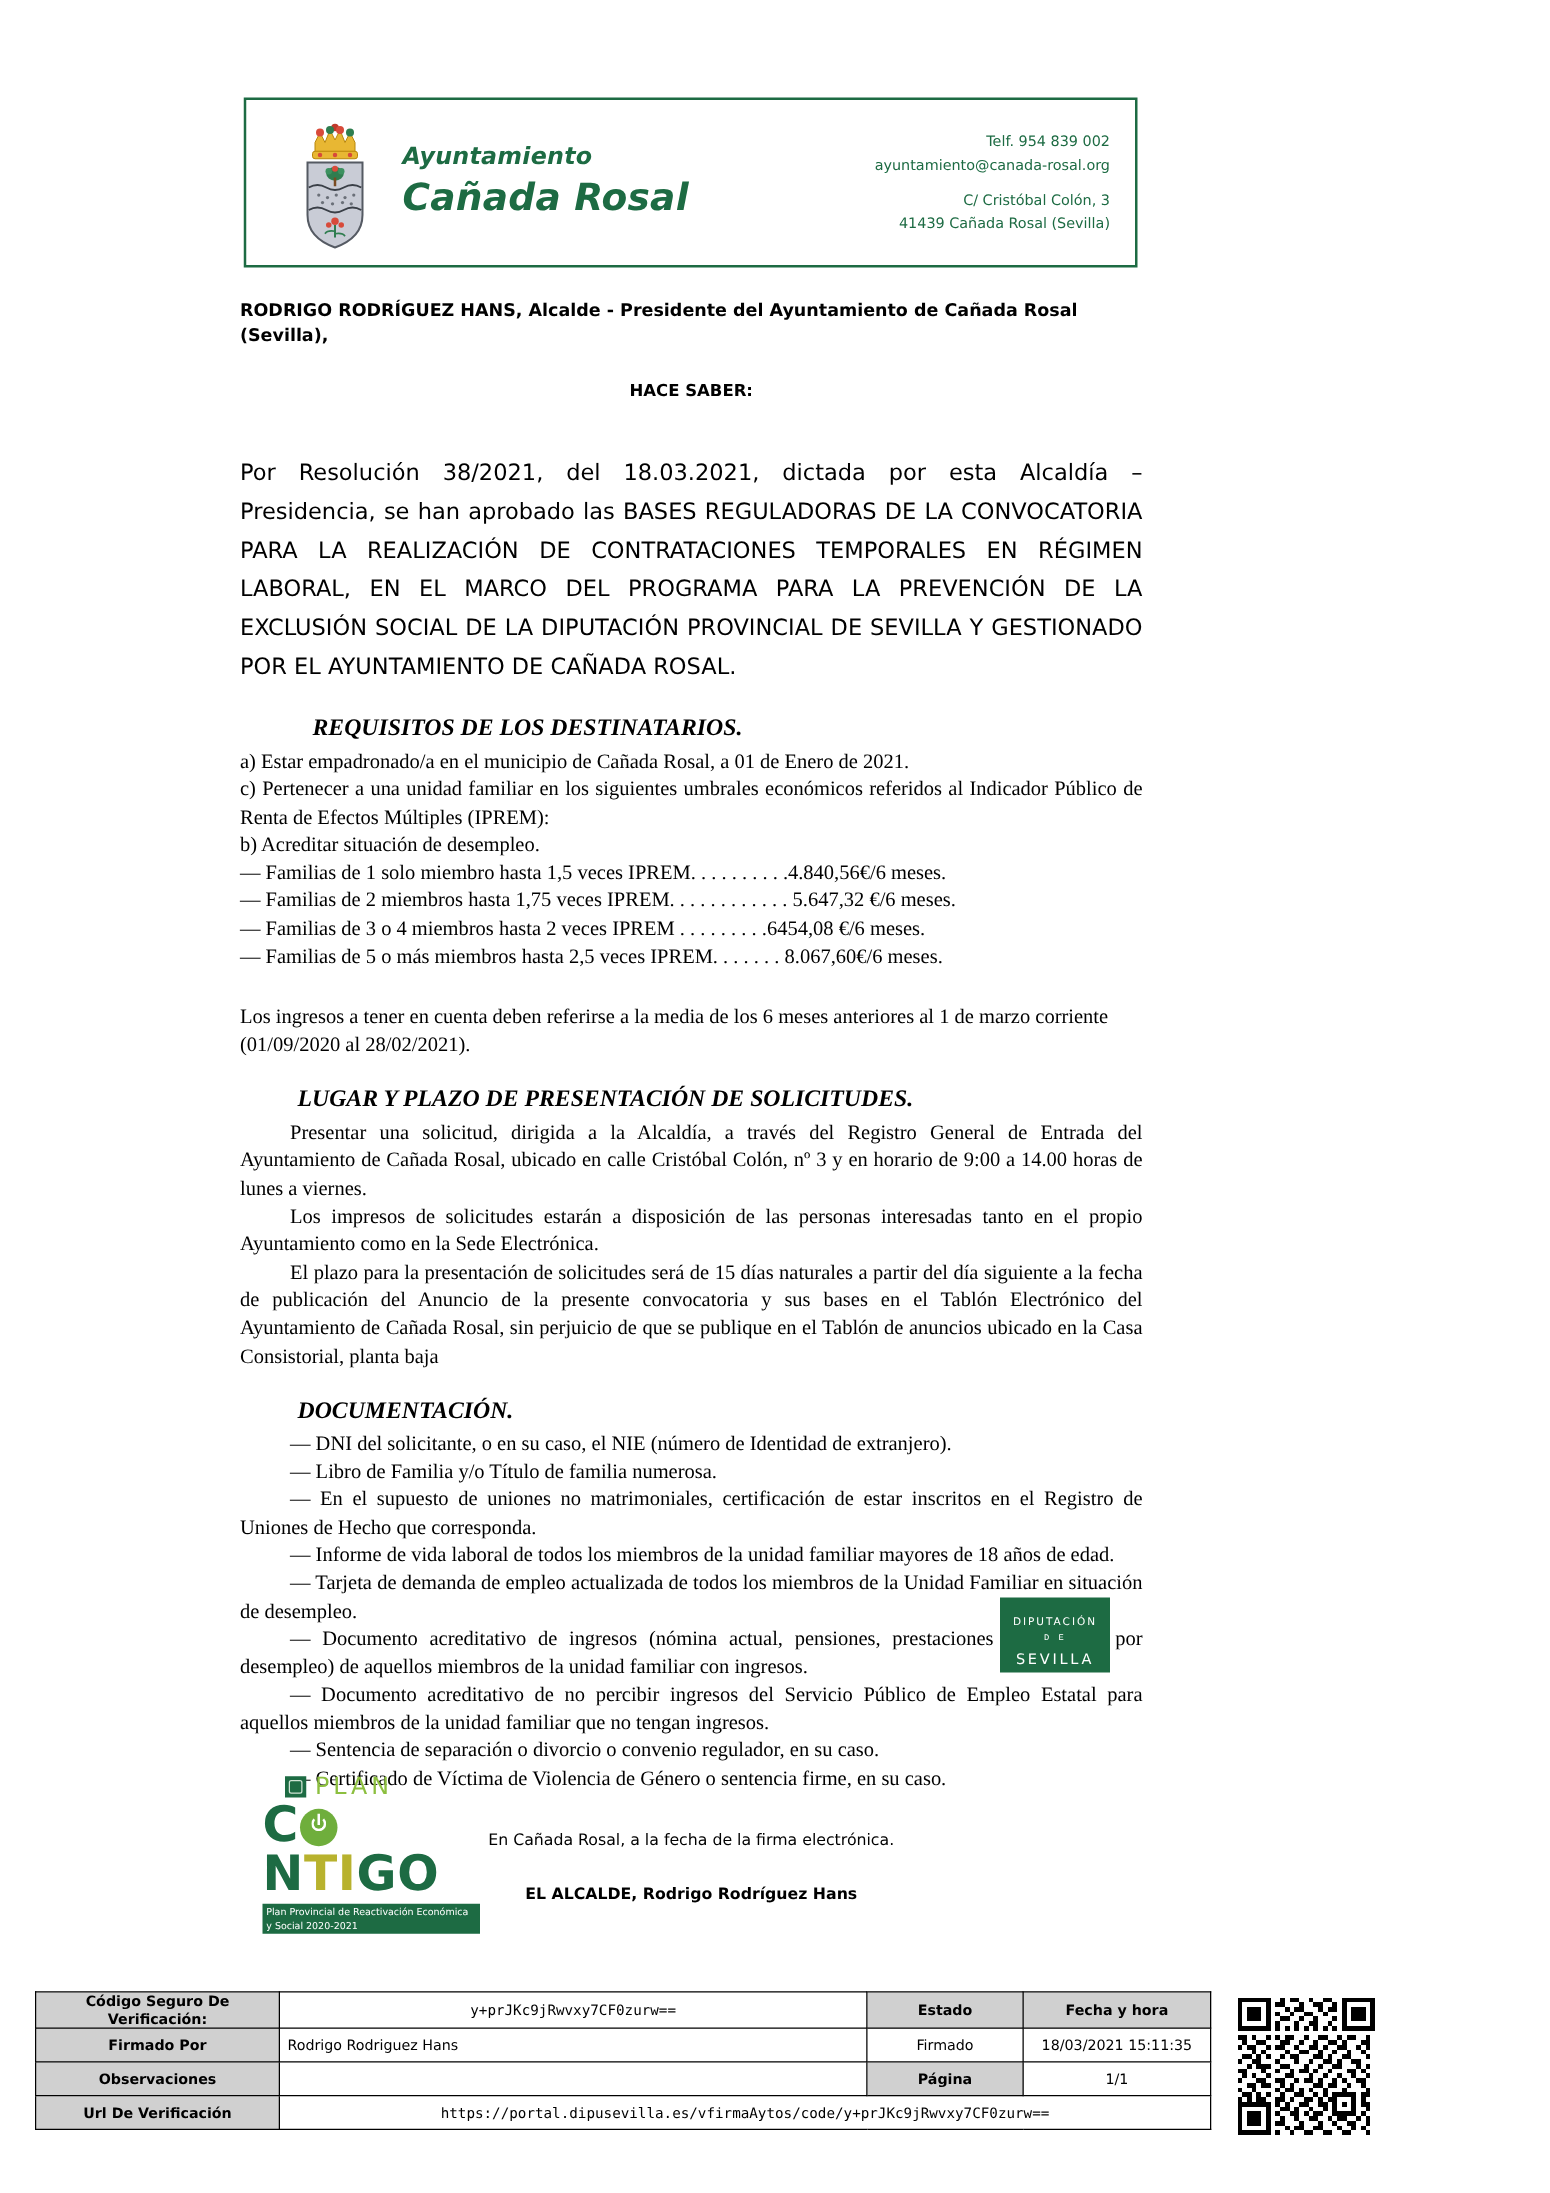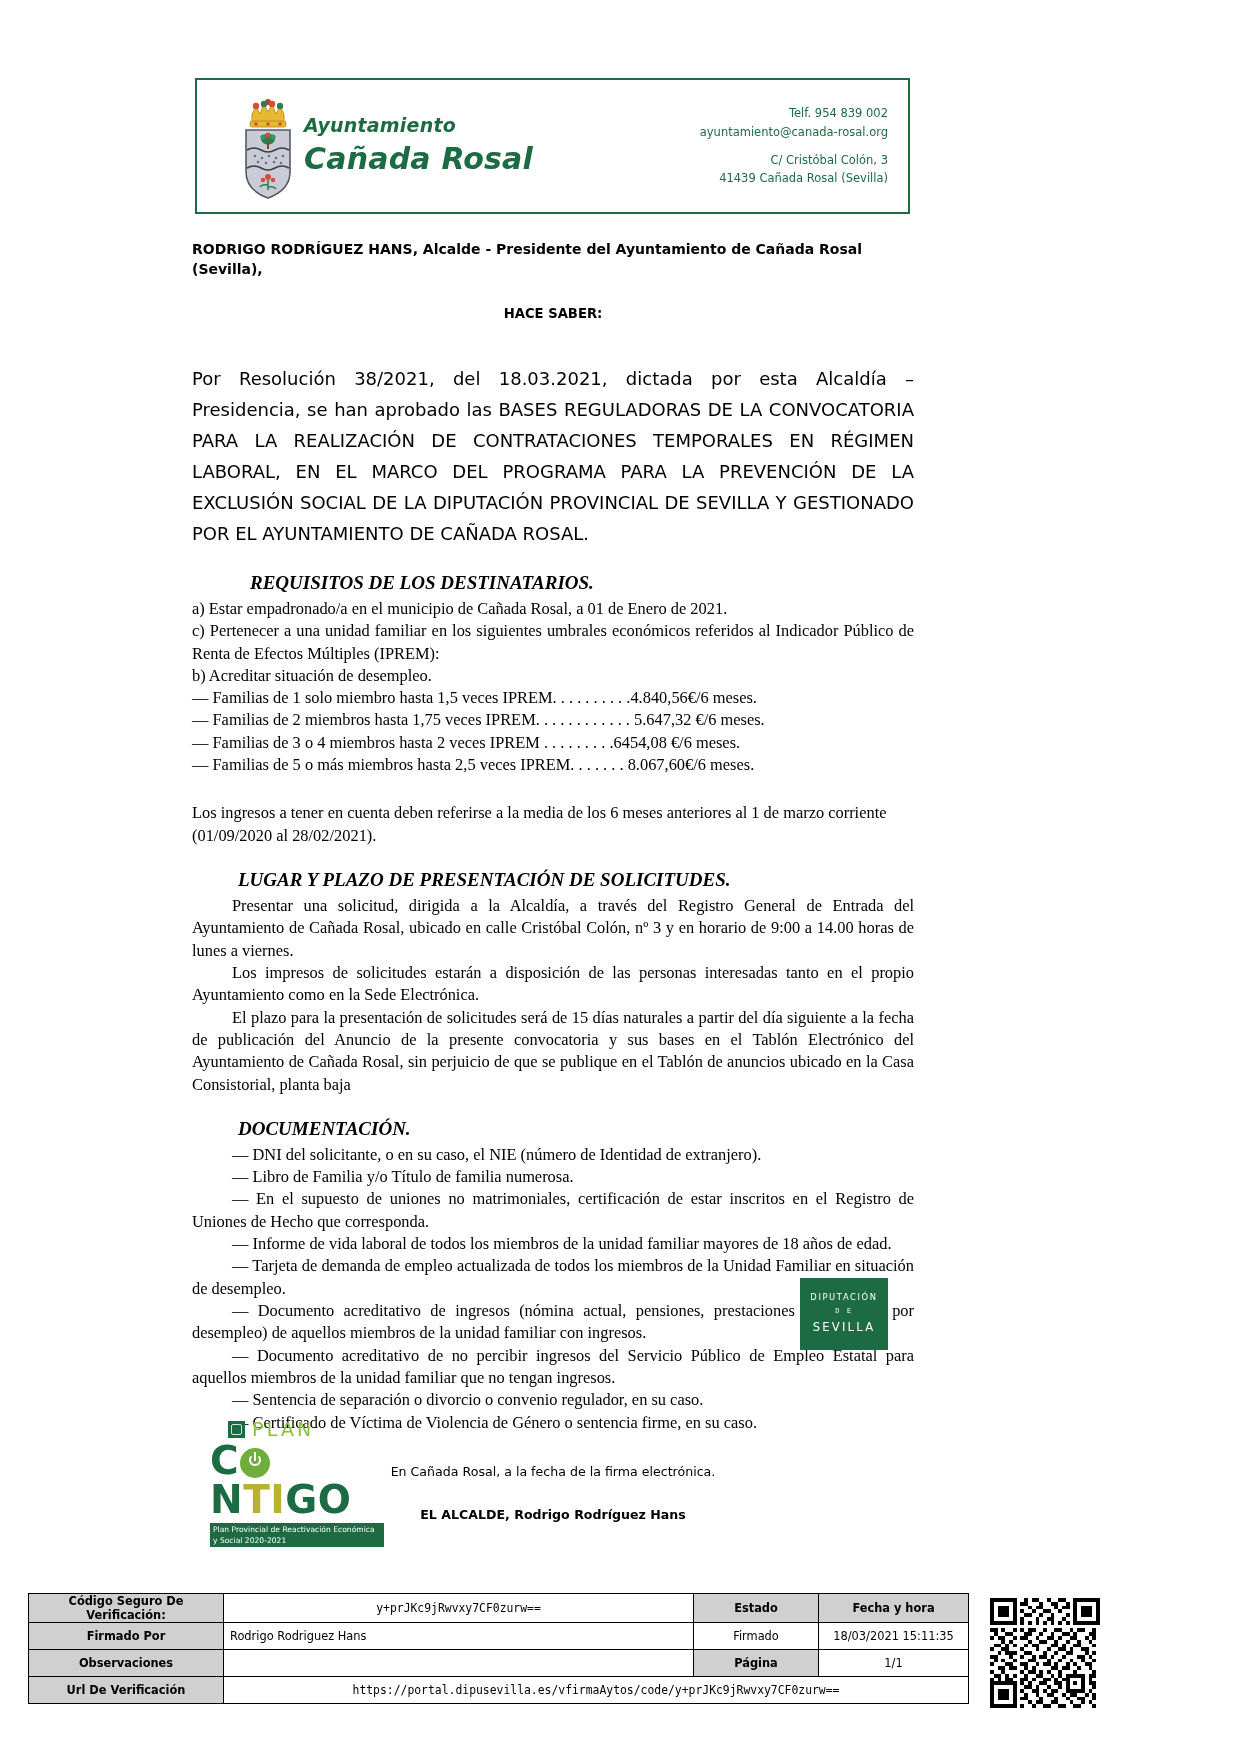--- a/index.html
+++ b/index.html
@@ -34,20 +34,21 @@
     display: flex;
     align-items: center;
   }
   .crest-wrap {
     width: 72px;
     margin-left: 35px;
     margin-top: 4px;
     flex: 0 0 auto;
   }
   .brand-text {
+    margin-left: 18px;
     flex: 0 0 auto;
     font-family: "DejaVu Sans", sans-serif;
     color: #1d6b43;
   }
   .brand-line1 {
     font-size: 19px;
     font-weight: bold;
     font-style: italic;
     letter-spacing: 0.2px;
     line-height: 1.2;
@@ -225,21 +226,21 @@
     margin-top: 4px;
     display: inline-block;
     max-width: 168px;
   }
 
   .logo-diputacion {
     position: absolute;
     left: 800px;
     top: 1278px;
     width: 88px;
-    height: 72px;
+    height: 60px;
     background: #1d6b43;
     color: #ffffff;
     font-family: "DejaVu Sans", sans-serif;
     text-align: center;
     box-sizing: border-box;
     padding-top: 14px;
   }
   .dip-l1 { font-size: 8.4px; letter-spacing: 1.6px; }
   .dip-l2 { font-size: 7px; letter-spacing: 1.6px; margin-top: 5px; font-family: Liberation Mono, monospace; }
   .dip-l3 { font-size: 11.6px; letter-spacing: 2.2px; margin-top: 5px; }

